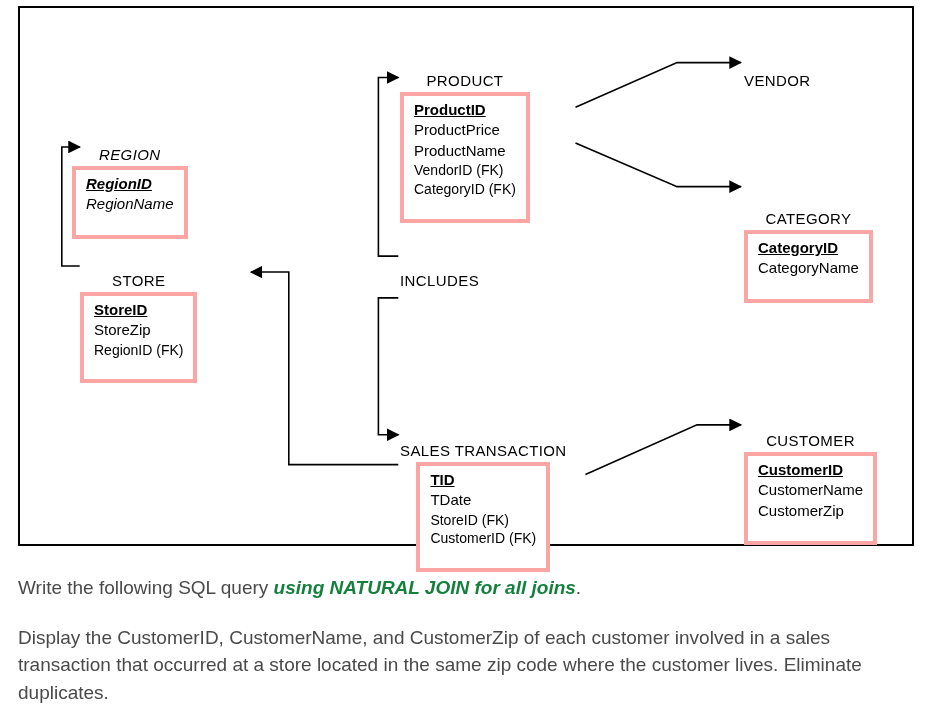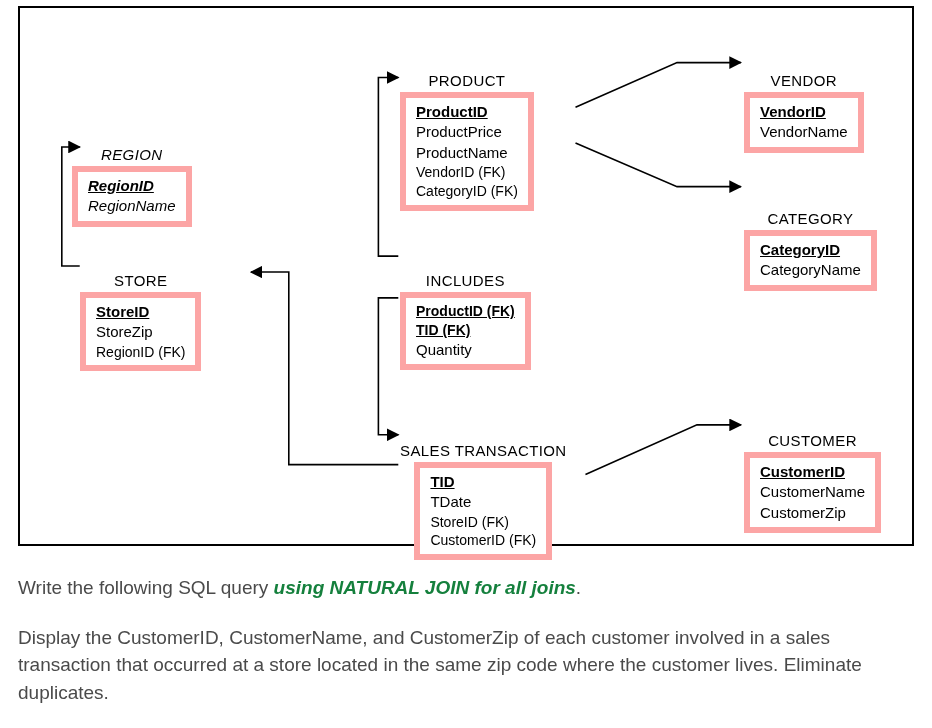--- a/index.html
+++ b/index.html
@@ -28,24 +28,24 @@
     text-align: center;
     margin-top: 42px;
   }
   .entity-title {
     font-size: 15px;
     letter-spacing: 0.4px;
     color: #000;
     margin-bottom: 3px;
   }
   .entity-box {
-    border: 6px solid #fca5a5;
+    border: 4px solid #fca5a5;
     background: #fff;
     display: inline-block;
-    padding: 4px 10px 4px 10px;
+    padding: 4px 10px 20px 10px;
     text-align: left;
     font-size: 15px;
     line-height: 1.35;
     color: #000;
   }
   .attr { white-space: nowrap; }
   .pk { font-weight: bold; text-decoration: underline; }
   .fk { font-size: 14px; }
   svg.connectors {
     position: absolute;
@@ -114,43 +114,34 @@
         <div class="attr pk">ProductID</div>
         <div class="attr">ProductPrice</div>
         <div class="attr">ProductName</div>
         <div class="attr fk">VendorID  (FK)</div>
         <div class="attr fk">CategoryID  (FK)</div>
       </div>
     </div>
 
     <div class="entity" style="left:380px; top:222px;">
       <div class="entity-title">INCLUDES</div>
-      <div class="entity-box">
-        <div class="attr fk"><span class="pk">ProductID   (FK)</span></div>
-        <div class="attr fk"><span class="pk">TID  (FK)</span></div>
-        <div class="attr">Quantity</div>
-      </div>
     </div>
 
     <div class="entity" style="left:380px; top:392px;">
       <div class="entity-title">SALES TRANSACTION</div>
       <div class="entity-box">
         <div class="attr pk">TID</div>
         <div class="attr">TDate</div>
         <div class="attr fk">StoreID  (FK)</div>
         <div class="attr fk">CustomerID  (FK)</div>
       </div>
     </div>
 
     <div class="entity" style="left:724px; top:22px;">
       <div class="entity-title">VENDOR</div>
-      <div class="entity-box">
-        <div class="attr pk">VendorID</div>
-        <div class="attr">VendorName</div>
-      </div>
     </div>
 
     <div class="entity" style="left:724px; top:160px;">
       <div class="entity-title">CATEGORY</div>
       <div class="entity-box">
         <div class="attr pk">CategoryID</div>
         <div class="attr">CategoryName</div>
       </div>
     </div>
 

